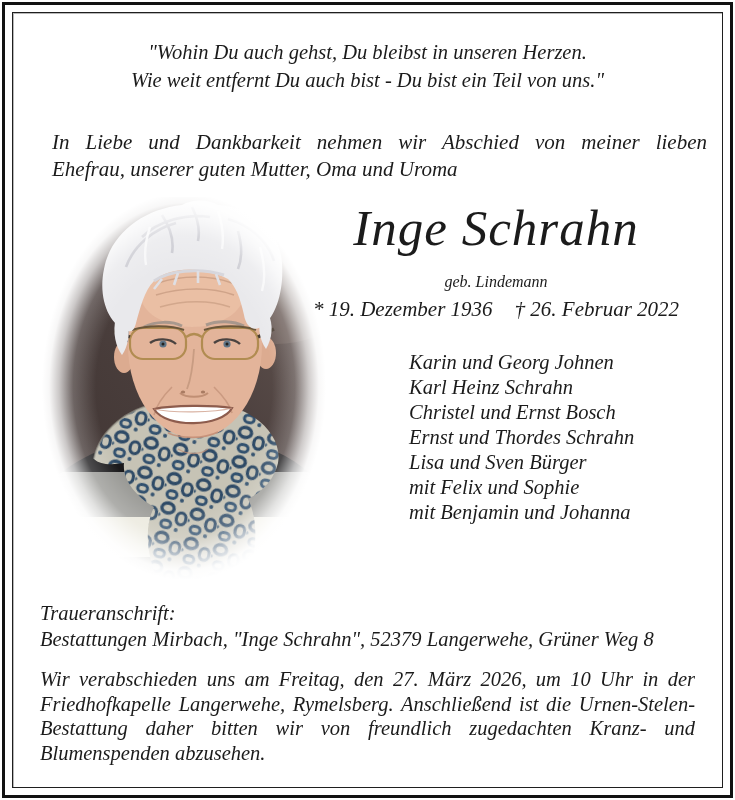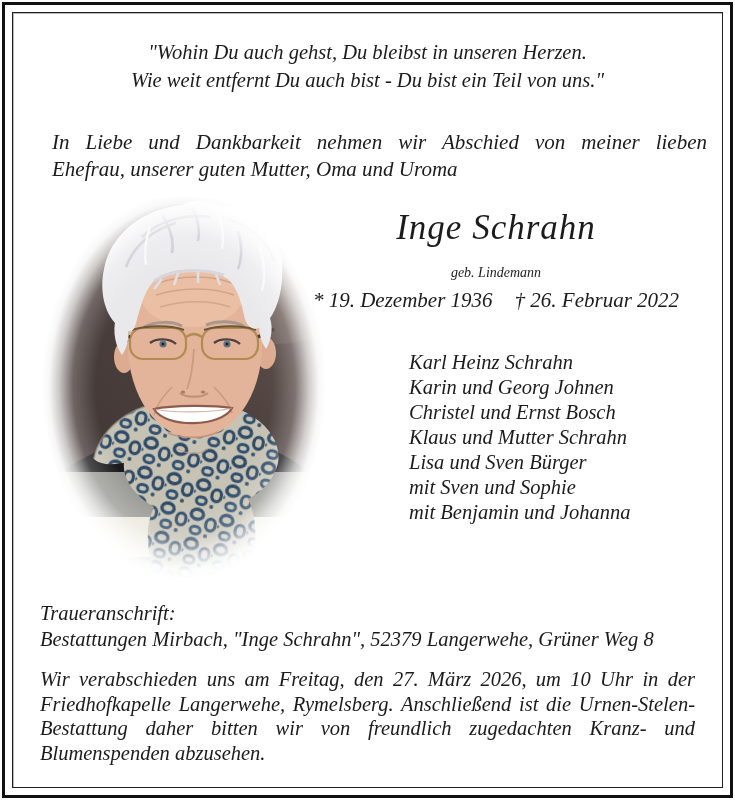--- a/index.html
+++ b/index.html
@@ -11,22 +11,22 @@
   .frame-outer{position:absolute;inset:2px;border:3px solid #111111;pointer-events:none;}
   .frame-inner{
     position:absolute;inset:12px;border:1.5px solid #1f1f1f;
     box-shadow:inset 1px 1px 0 rgba(0,0,0,.28);pointer-events:none;
   }
   .quote{position:absolute;top:38px;left:0;width:735px;text-align:center;
          font-size:20.5px;line-height:28px;}
   .intro{position:absolute;top:129px;left:40px;width:655px;font-size:21px;line-height:27px;margin-left:12px;}
   .jline{text-align:justify;text-align-last:justify;}
   .name-col{position:absolute;left:300px;top:198px;width:392px;text-align:center;}
-  .deceased-name{font-size:35px;line-height:60px;letter-spacing:1px;}
-  .maiden{font-size:14px;line-height:24px;margin-top:3px;}
+  .deceased-name{font-size:51px;line-height:60px;letter-spacing:1px;}
+  .maiden{font-size:16px;line-height:24px;margin-top:12px;}
   .dates{font-size:21px;line-height:26px;margin-top:2px;}
   .dates .death{margin-left:22px;}
   .family{position:absolute;left:409px;top:350px;font-size:20.5px;line-height:25px;}
   .address{position:absolute;left:40px;top:601px;font-size:20.5px;line-height:25.5px;}
   .farewell{position:absolute;left:40px;top:667px;width:655px;font-size:20.5px;line-height:24.6px;font-style:italic;}
   .photo{position:absolute;left:42px;top:197px;width:284px;height:387px;}
   .photo svg{display:block;width:100%;height:100%;}
 </style>
 </head>
 <body>
@@ -155,26 +155,26 @@
 
   <div class="name-col">
     <div class="deceased-name">Inge Schrahn</div>
     <div class="maiden">geb. Lindemann</div>
     <div class="dates">
       <span class="birth">* 19. Dezember 1936</span><span class="death">† 26. Februar 2022</span>
     </div>
   </div>
 
   <div class="family">
+    <div>Karin und Georg Johnen</div>
     <div>Karl Heinz Schrahn</div>
-    <div>Karin und Georg Johnen</div>
     <div>Christel und Ernst Bosch</div>
-    <div>Klaus und Mutter Schrahn</div>
+    <div>Ernst und Thordes Schrahn</div>
     <div>Lisa und Sven Bürger</div>
-    <div>mit Sven und Sophie</div>
+    <div>mit Felix und Sophie</div>
     <div>mit Benjamin und Johanna</div>
   </div>
 
   <div class="address">
     <div>Traueranschrift:</div>
     <div>Bestattungen Mirbach, "Inge Schrahn", 52379 Langerwehe, Grüner Weg 8</div>
   </div>
 
   <div class="farewell">
     <div class="jline">Wir verabschieden uns am Freitag, den 27. März 2026, um 10 Uhr in der</div>

